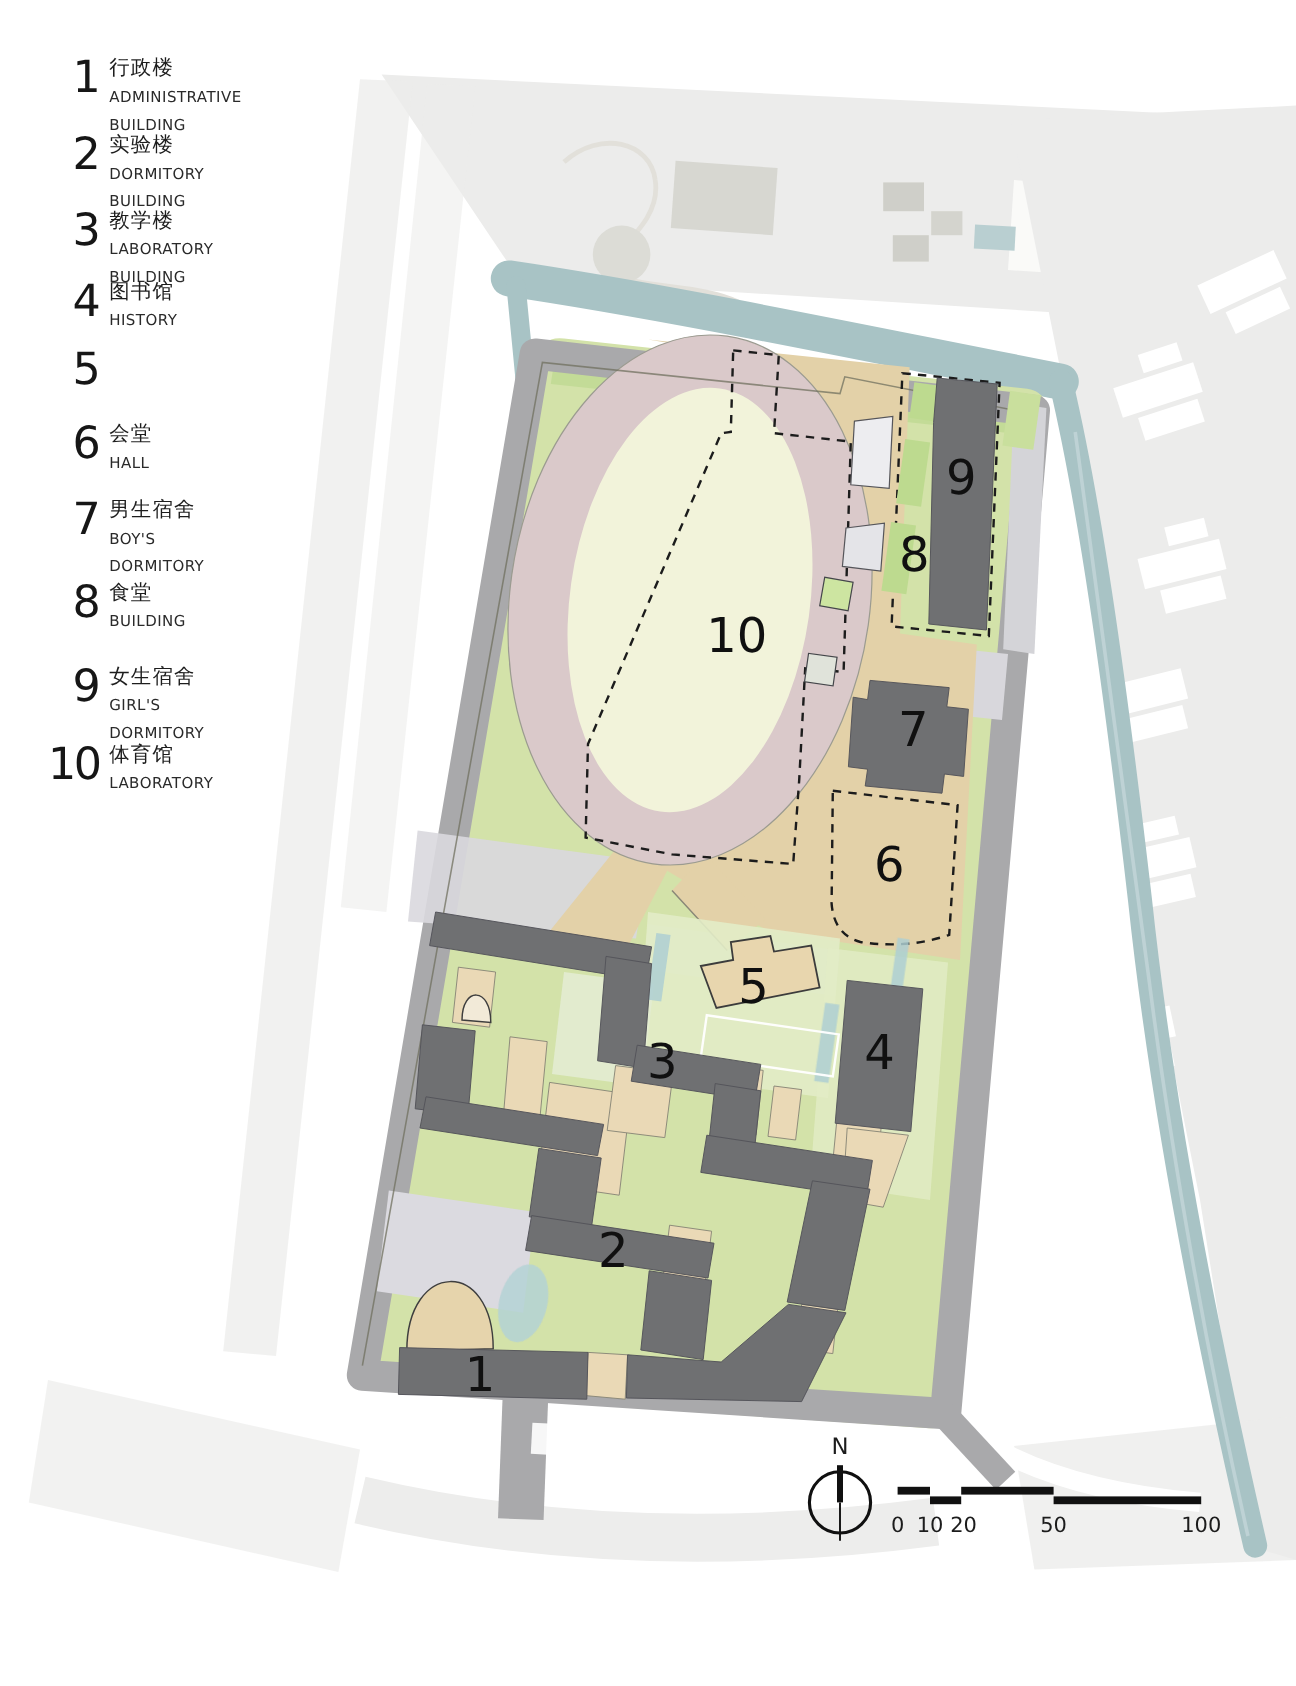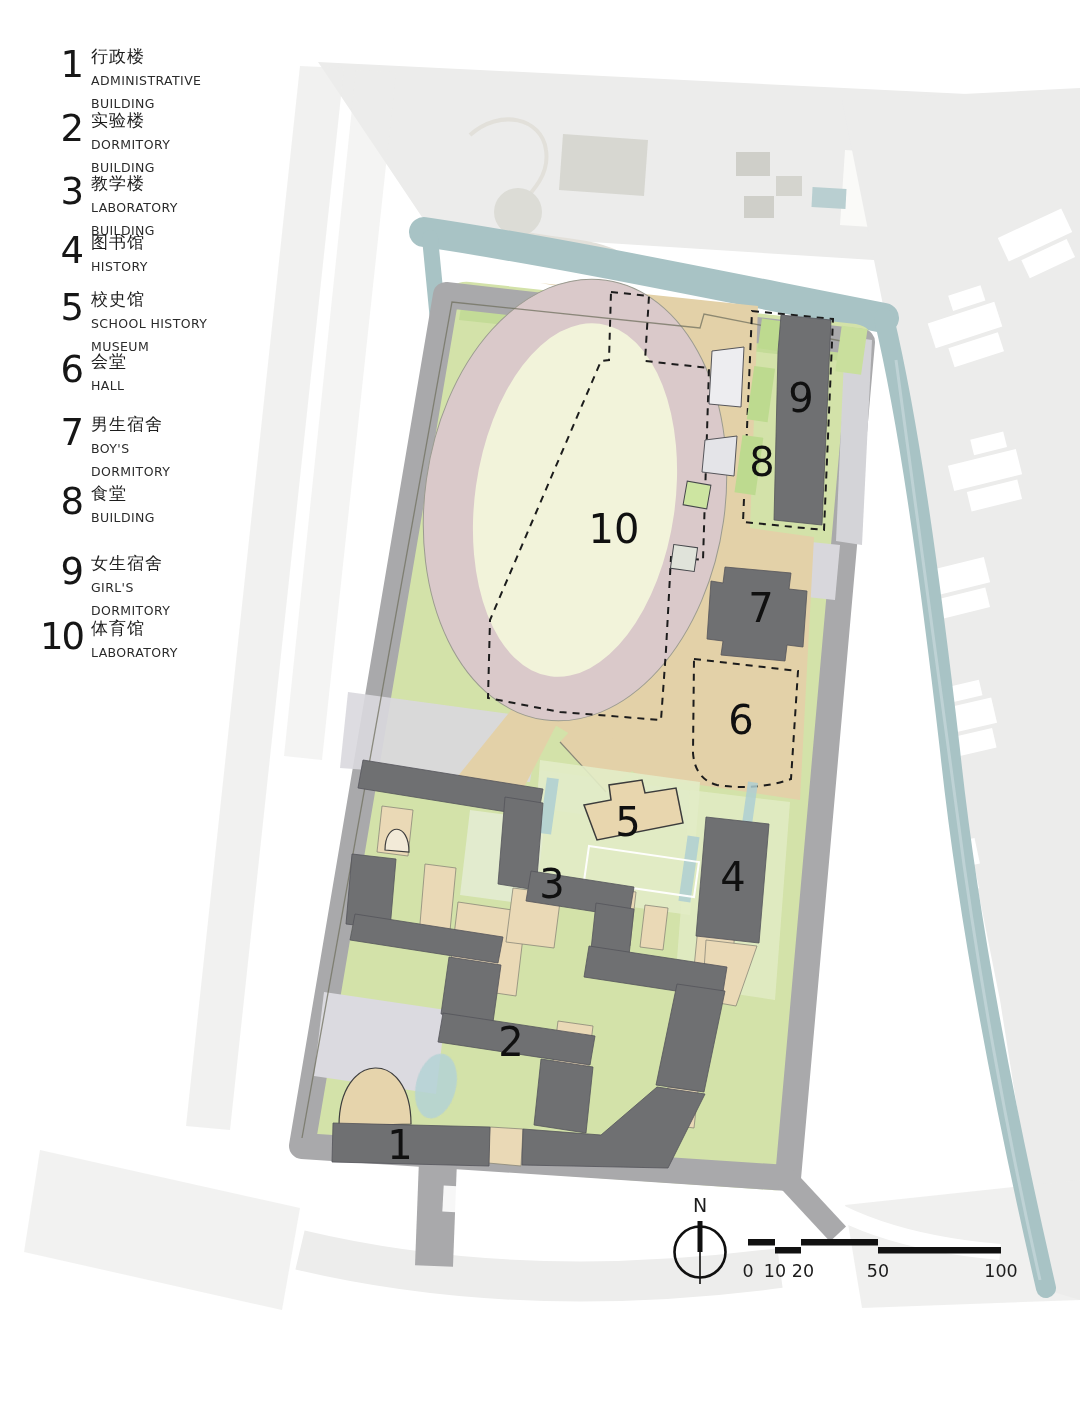--- a/index.html
+++ b/index.html
@@ -294,25 +294,20 @@
   </div>
   <div class="lg-row">
     <span class="lg-num">4</span>
     <span class="lg-text">
           <span class="lg-zh">图书馆</span>
           <span class="lg-en">HISTORY</span>
         </span>
   </div>
   <div class="lg-row">
     <span class="lg-num">5</span>
-    <span class="lg-text">
-          <span class="lg-zh">校史馆</span>
-          <span class="lg-en">SCHOOL HISTORY</span>
-          <span class="lg-en">MUSEUM</span>
-        </span>
   </div>
   <div class="lg-row">
     <span class="lg-num">6</span>
     <span class="lg-text">
           <span class="lg-zh">会堂</span>
           <span class="lg-en">HALL</span>
         </span>
   </div>
   <div class="lg-row">
     <span class="lg-num">7</span>

